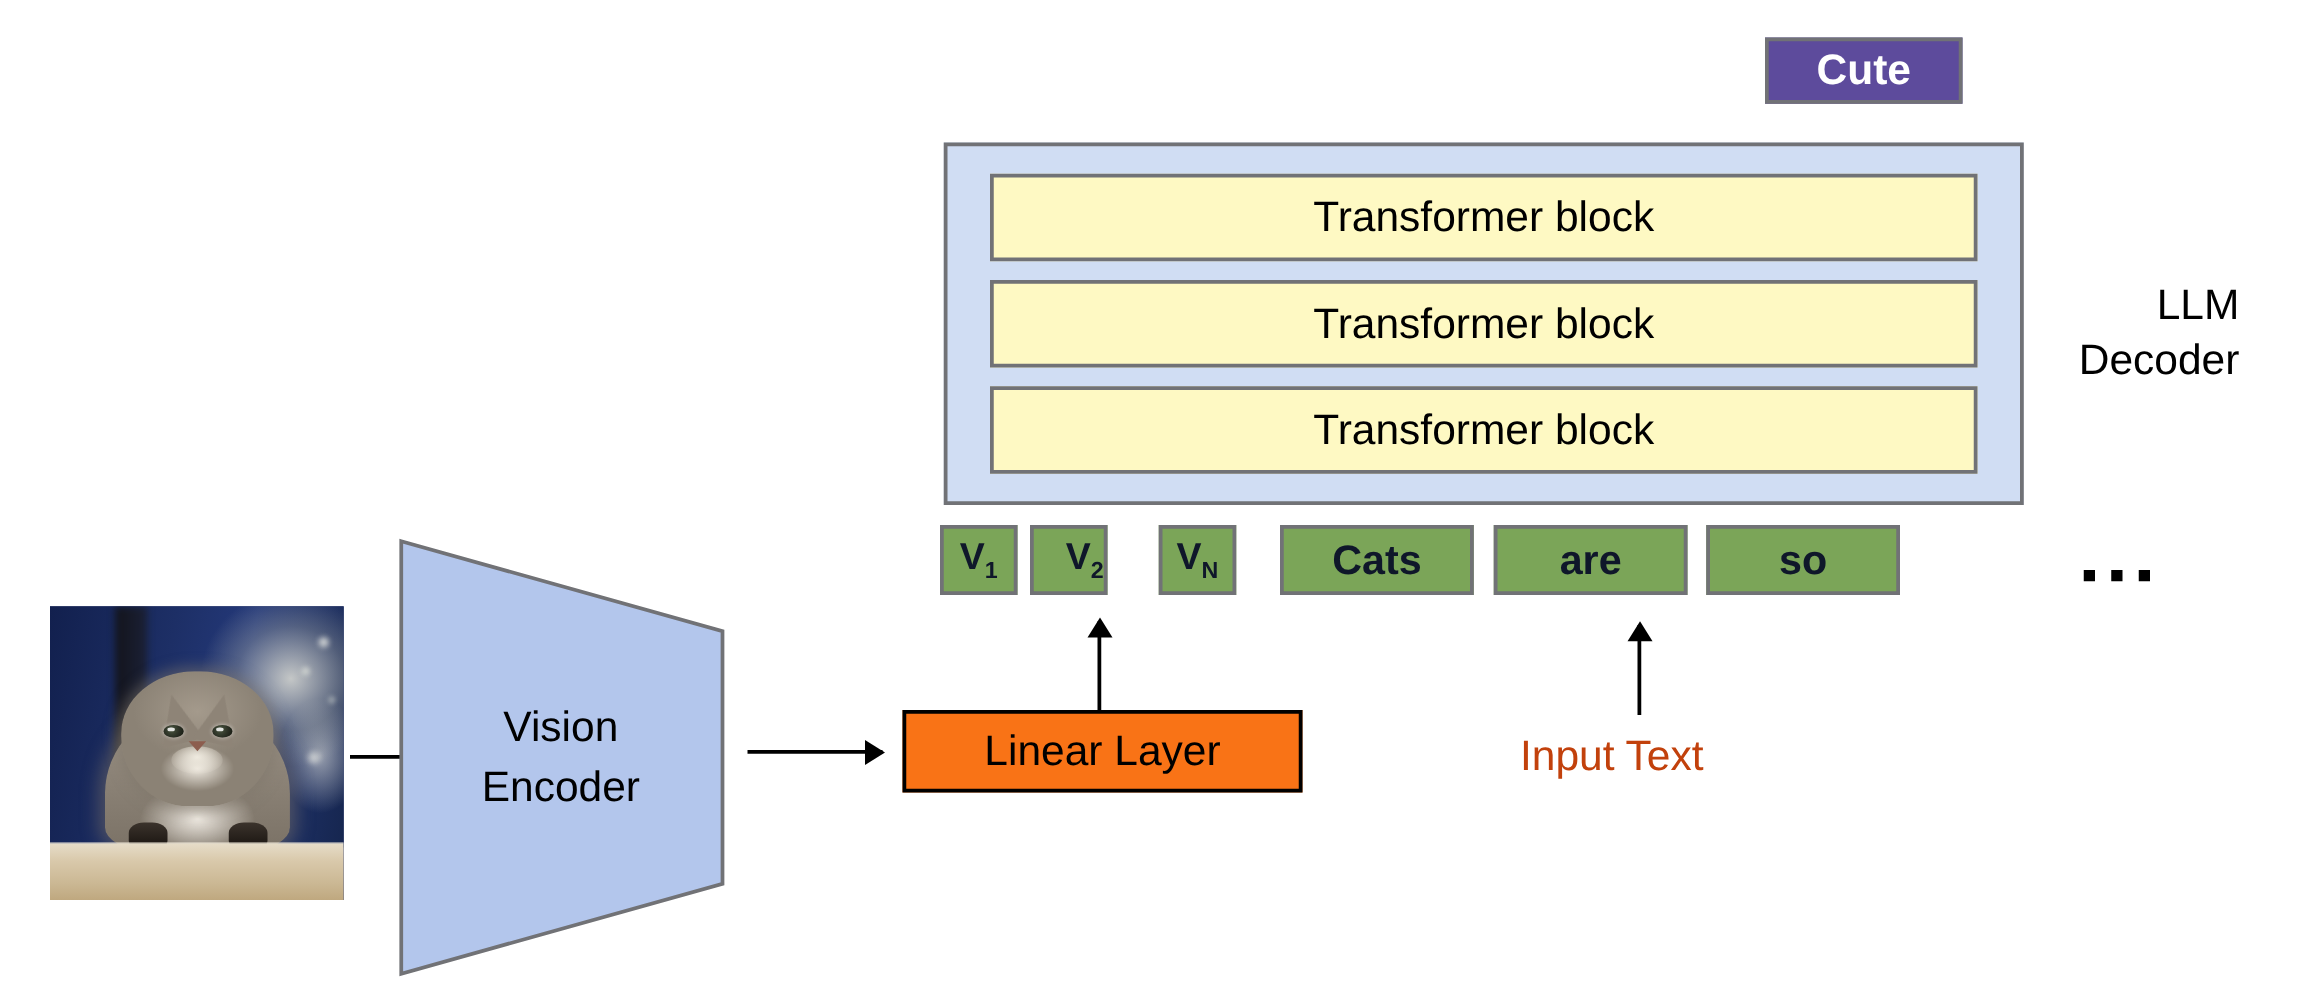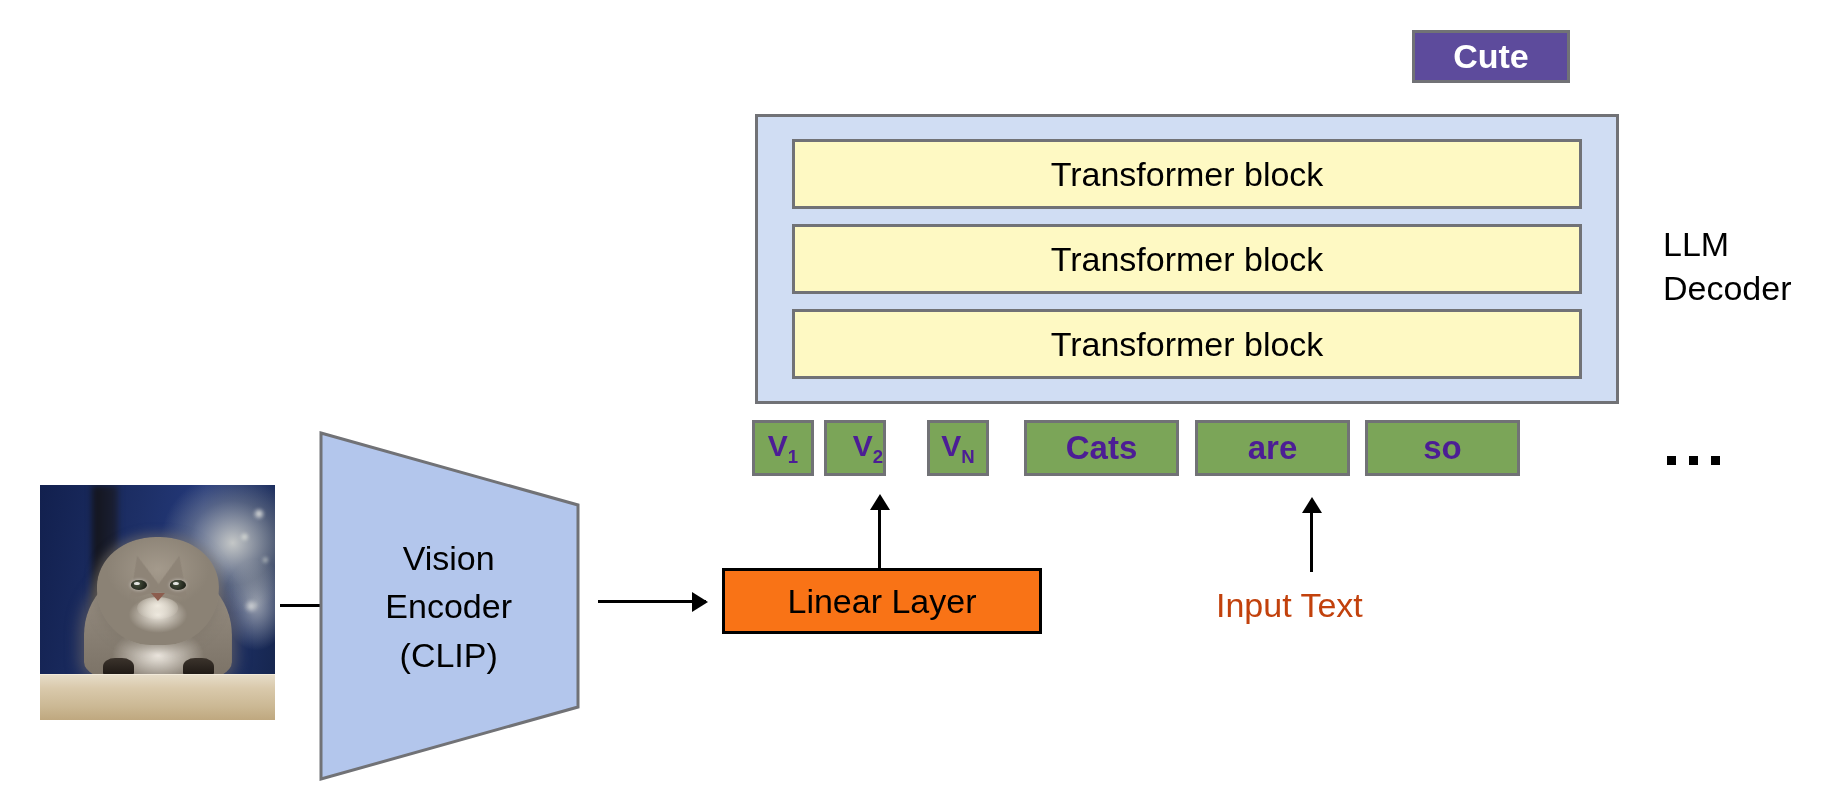--- a/index.html
+++ b/index.html
@@ -243,20 +243,21 @@
     font-size: 34px;
     color: #000000;
   }
   #llm-decoder-label {
     position: absolute;
     left: 1663px;
     top: 222px;
     font-size: 34px;
     line-height: 1.3;
     color: #000000;
+    text-align: right;
   }
 
   
   #output-token {
     position: absolute;
     left: 1412px;
     top: 30px;
     width: 158px;
     height: 53px;
     background: #5d4b9c;
@@ -280,21 +281,21 @@
   .token {
     position: absolute;
     top: 0;
     height: 56px;
     background: #7ba558;
     border: 3px solid #717276;
     box-sizing: border-box;
     display: flex;
     align-items: center;
     justify-content: center;
-    color: #4c1d95;
+    color: #0f172a;
     font-weight: bold;
     font-size: 30px;
   }
   .token.word { font-size: 33px; }
   .token sub {
     font-size: 0.62em;
     vertical-align: sub;
     font-weight: bold;
   }
   #ellipsis-dots {
@@ -346,21 +347,20 @@
 
   <div class="arrow-h" style="left:280px; top:604px; width:56px;"></div>
 
   <div id="vision-encoder">
     <svg width="297" height="352" viewBox="0 0 297 352">
       <polygon points="3,3 260,75 260,277 3,349" fill="#b3c6ec" stroke="#717276" stroke-width="3"></polygon>
     </svg>
     <div class="ve-label">
       <div>Vision</div>
       <div>Encoder</div>
-      <div>(CLIP)</div>
     </div>
   </div>
 
   <div class="arrow-h" style="left:598px; top:600px; width:108px;"></div>
 
   <div id="linear-layer">
     <span>Linear Layer</span>
   </div>
 
   <div class="arrow-v" style="left:878px; top:497px; height:72px;"></div>

